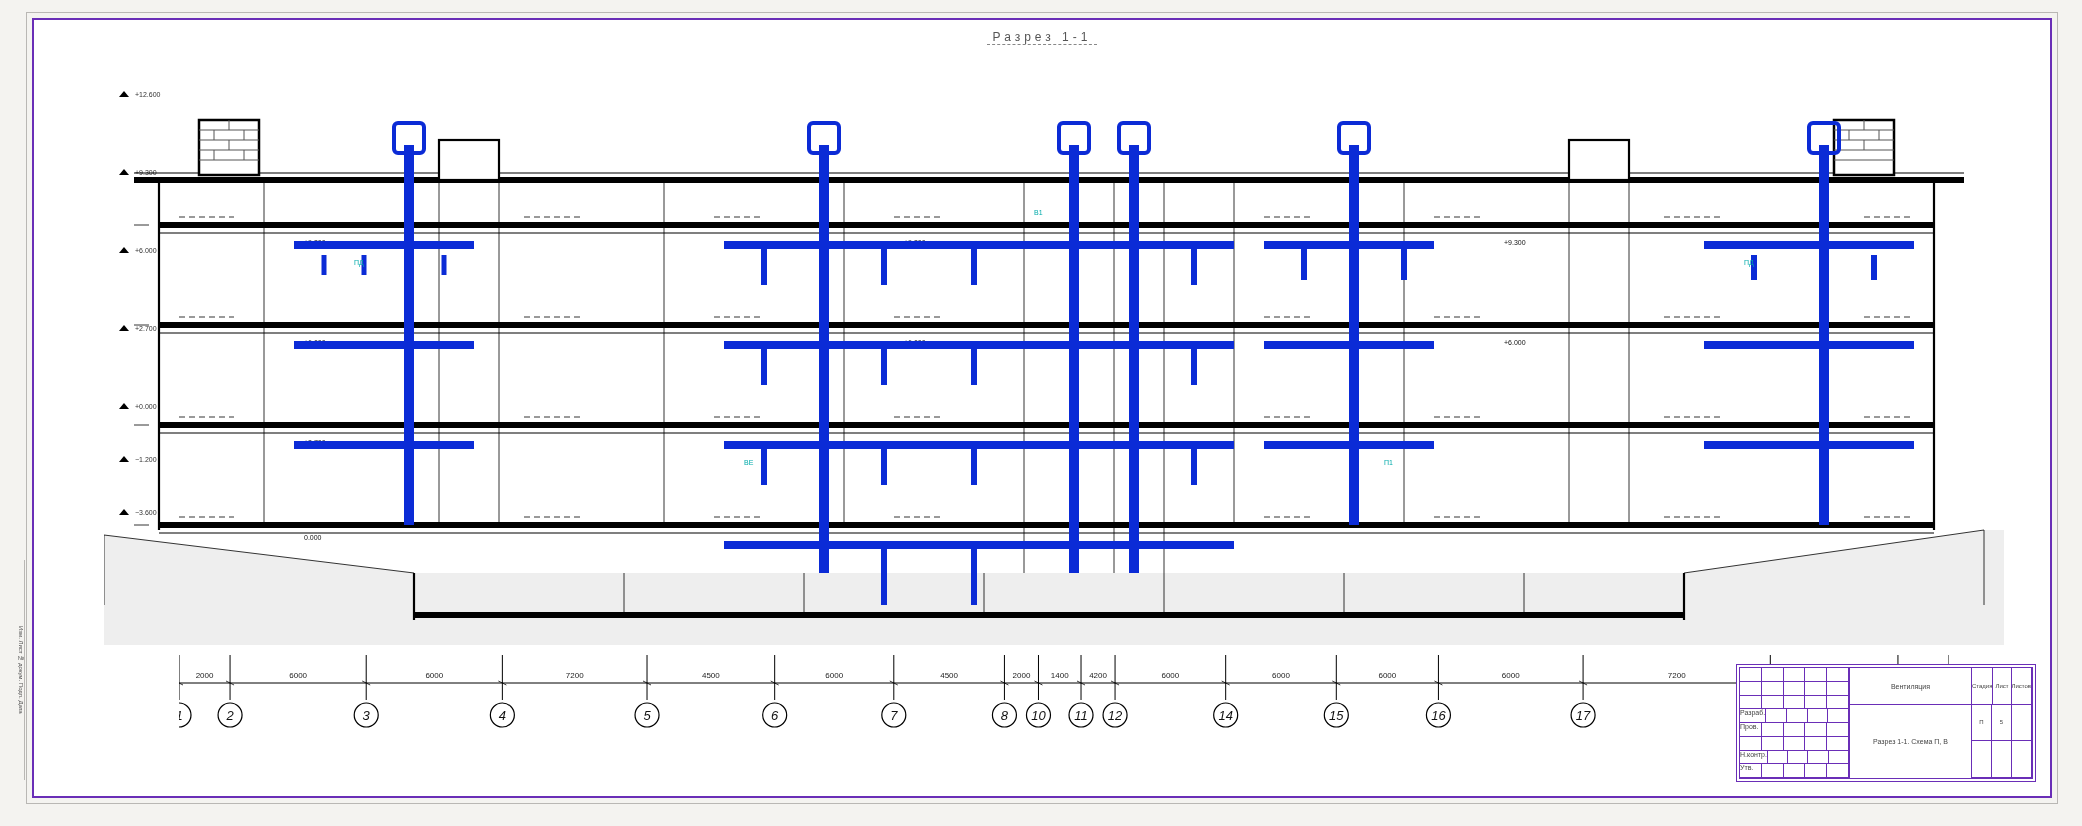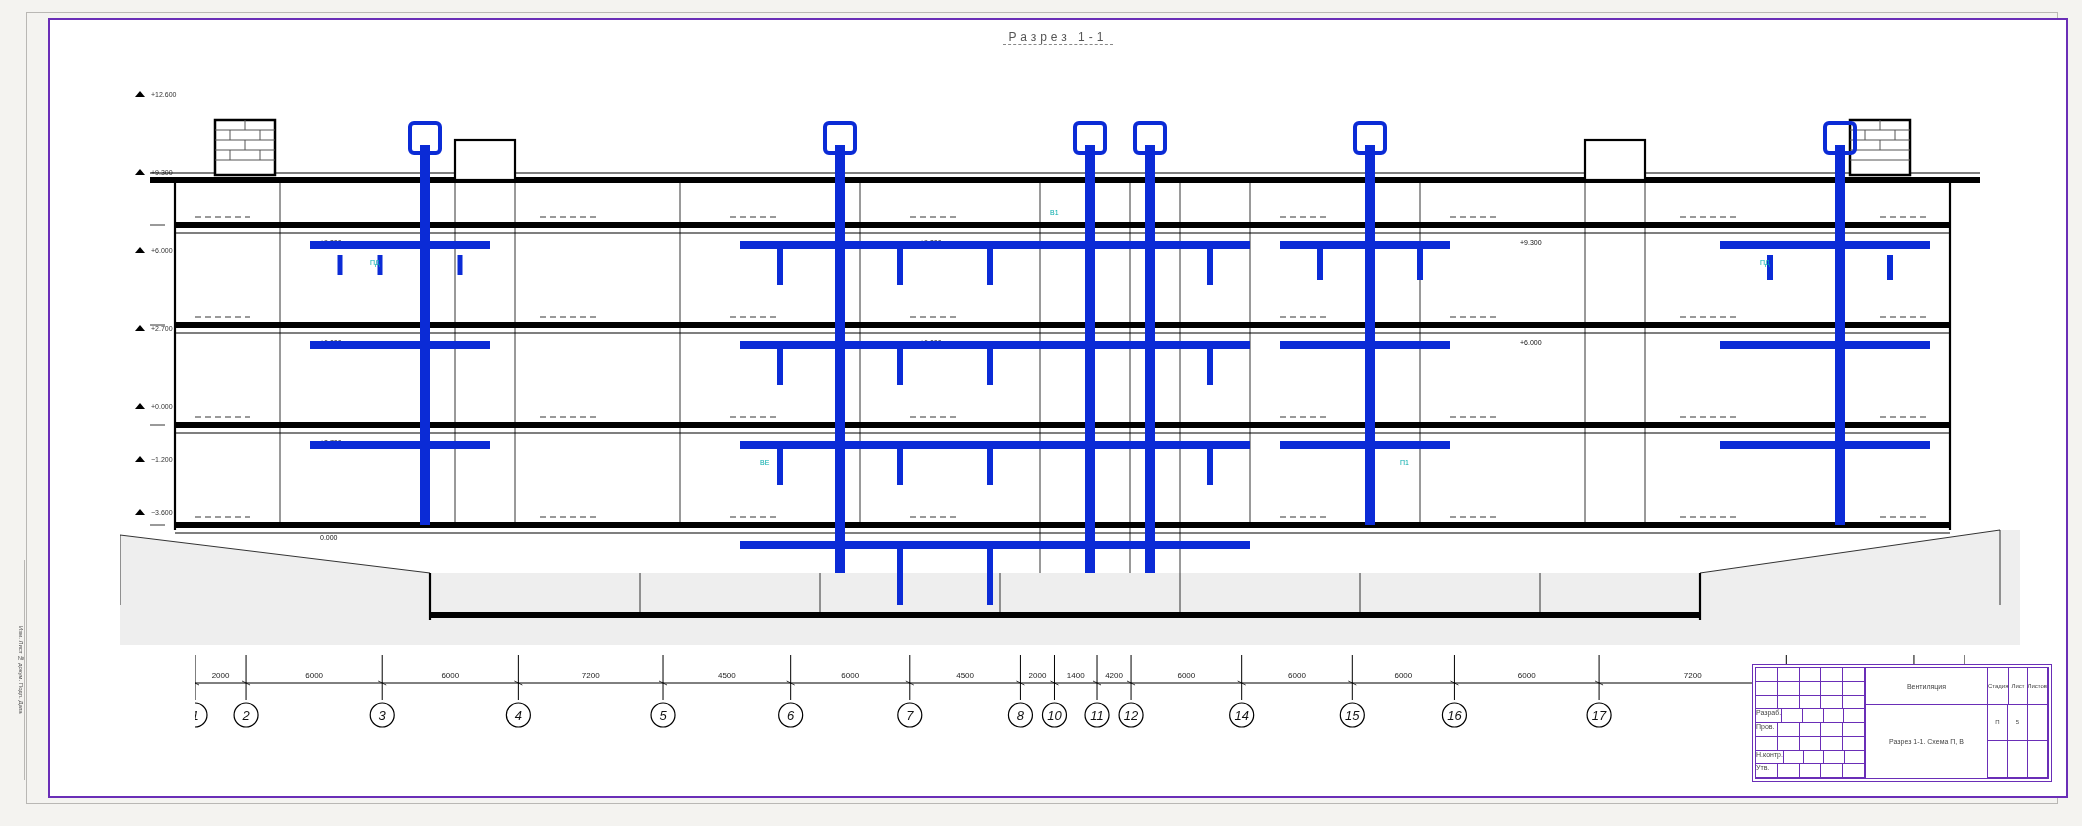--- a/index.html
+++ b/index.html
@@ -8,21 +8,21 @@
     background: #f4f3f0;
     font-family: Arial, sans-serif;
     width: 2082px;
     height: 826px;
     overflow: hidden;
   }
 
   
   .sheet {
     position: absolute;
-    left: 48px;
+    left: 32px;
     top: 18px;
     width: 2020px;
     height: 780px;
     border: 2px solid #6a2eb7;
     box-sizing: border-box;
     background: #ffffff;
   }
   .sheet-outer {
     position: absolute;
     left: 26px;

